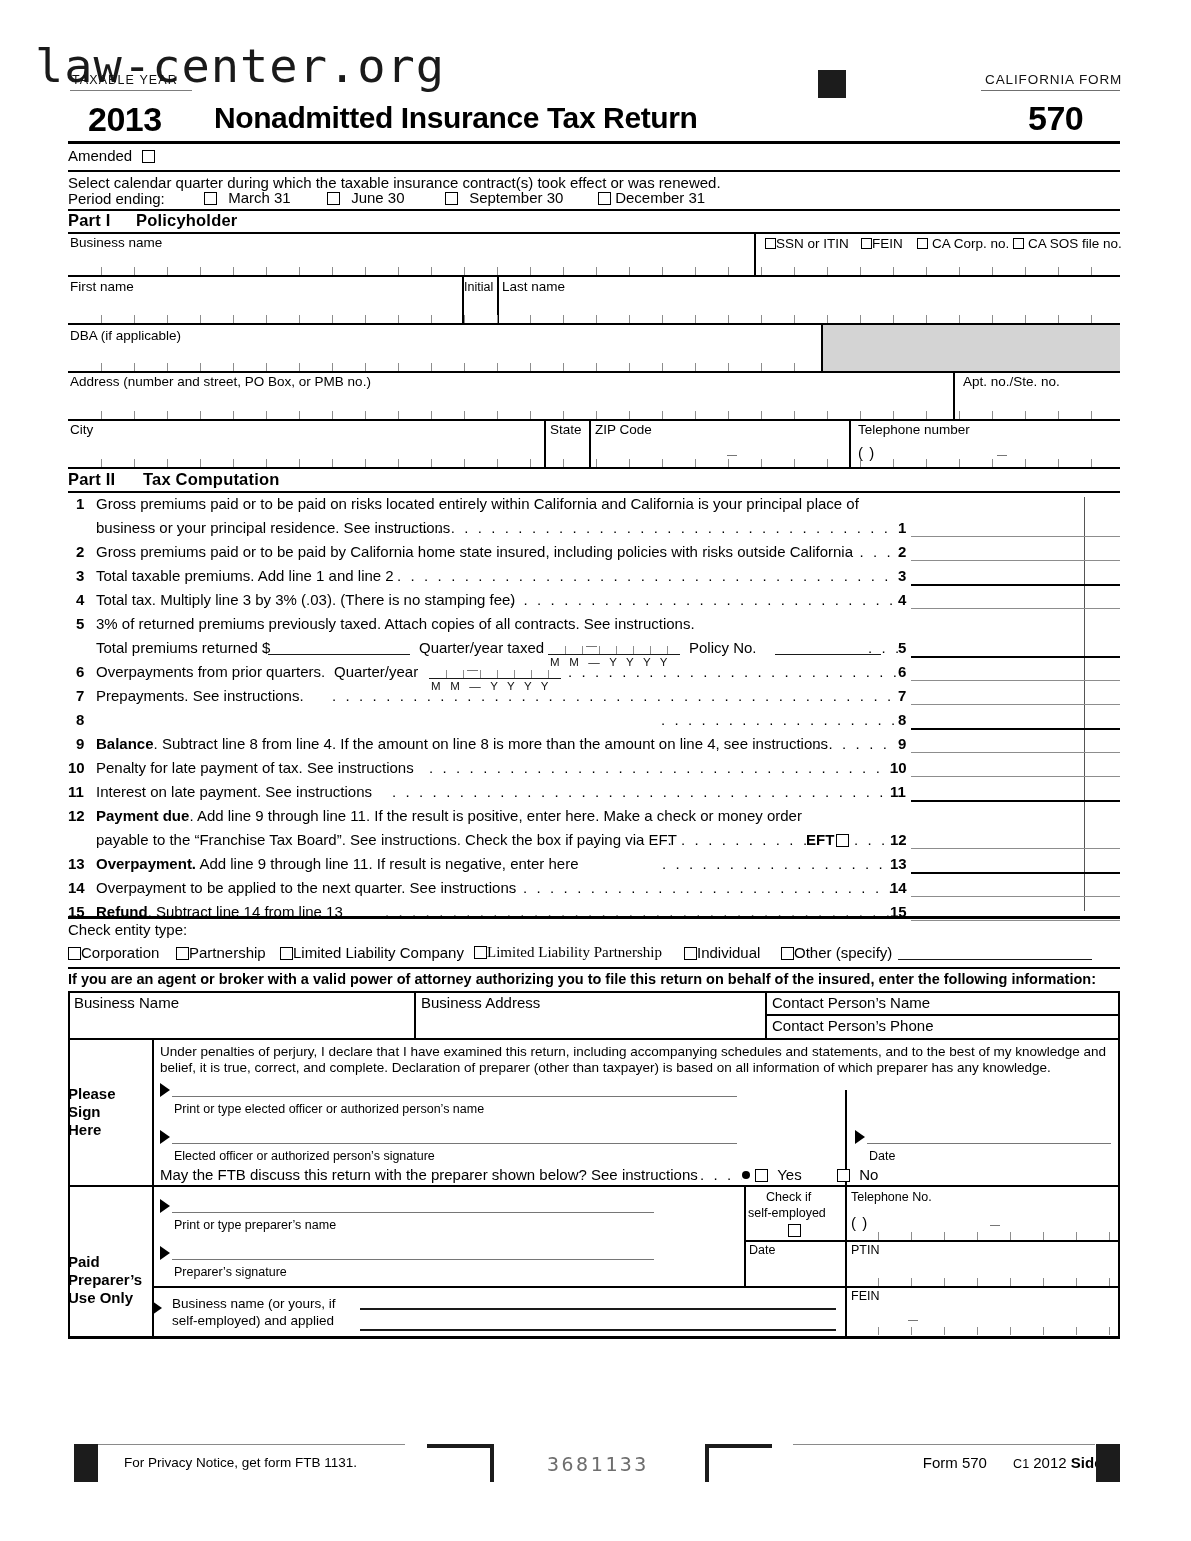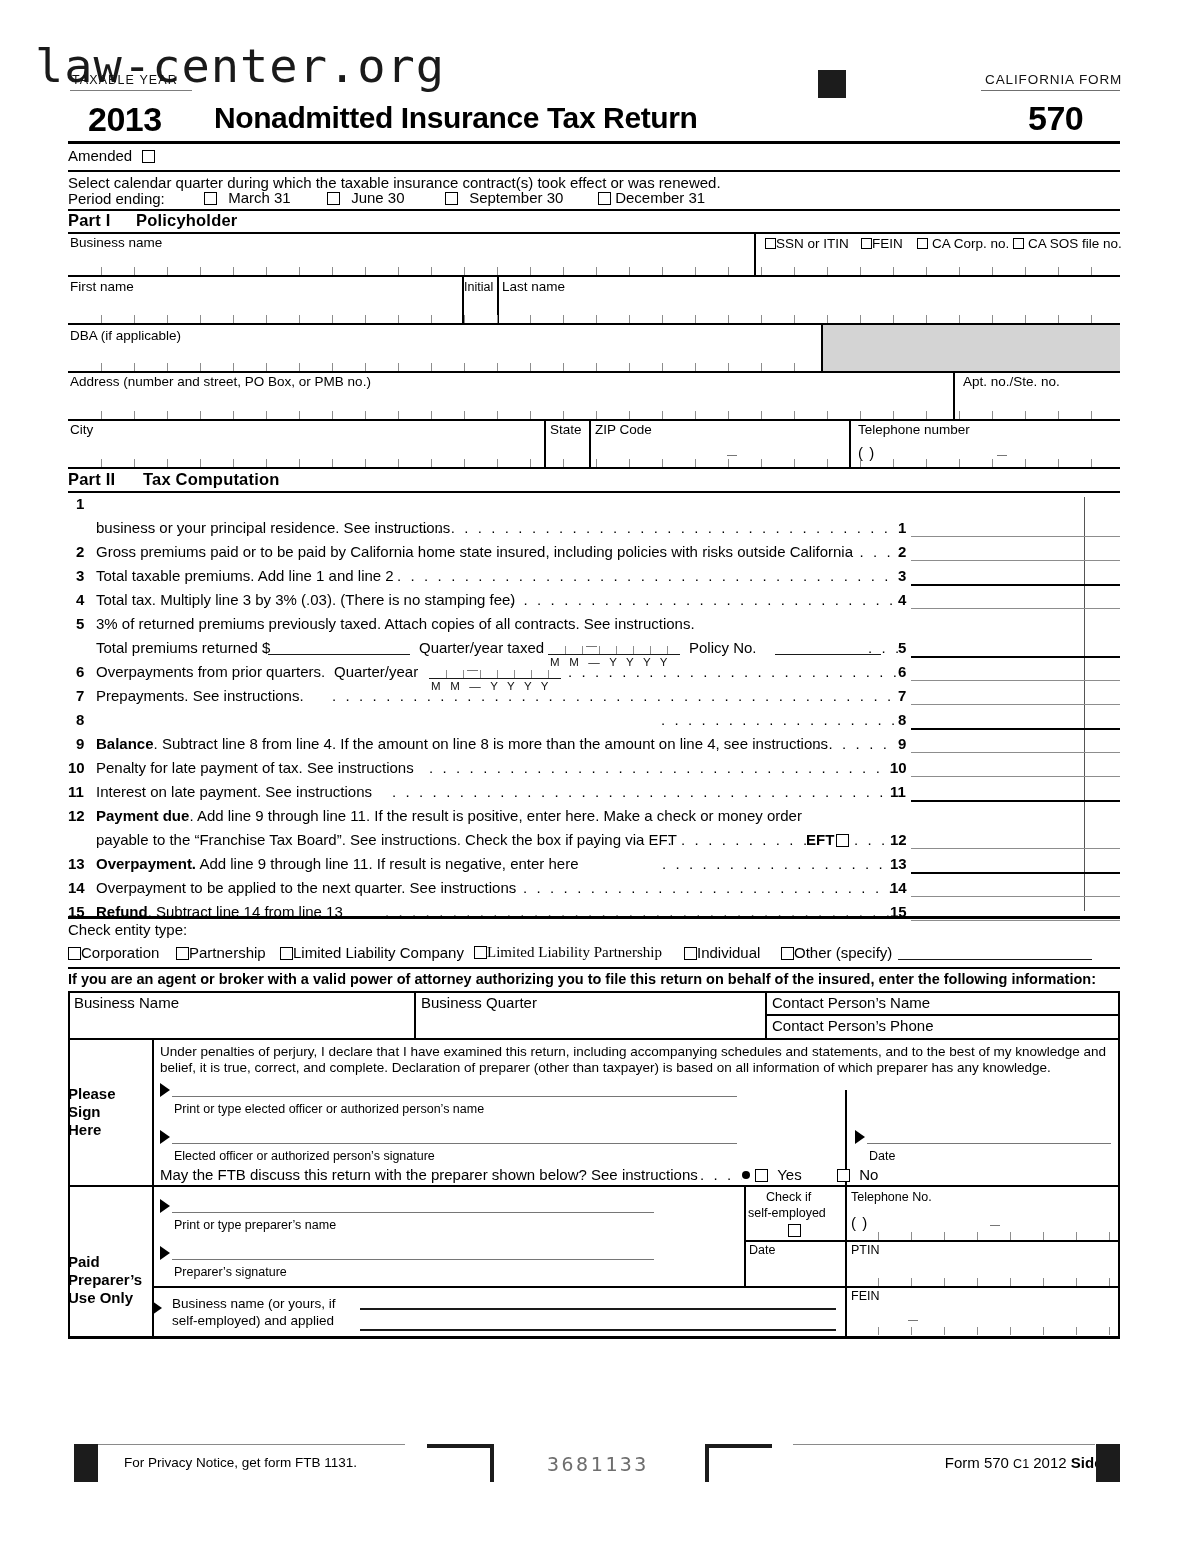--- a/index.html
+++ b/index.html
@@ -351,20 +351,21 @@
     </div>
   <div class="abs rule-med" style="left:68px;top:467px;width:1052px;"></div>
 
   <div class="abs part-label" style="left:68px;top:470px;">Part II</div>
   <div class="abs part-label" style="left:143px;top:470px;">Tax Computation</div>
   <div class="abs rule-med" style="left:68px;top:491px;width:1052px;"></div>
 
   <div class="abs vline-thin" style="left:1084px;top:497px;height:414px;background:#555;"></div>
 
   <div class="abs t bold" style="left:76px;top:495px;">1</div>
+  <div class="abs t" style="left:96px;top:495px;">Gross premiums paid or to be paid on risks located entirely within California and California is your principal place of</div>
   <div class="abs t" style="left:96px;top:519px;">business or your principal residence. See instructions</div>
   <div class="abs dots" style="left:383px;top:519px;width:513px;">. . . . . . . . . . . . . . . . . . . . . . . . . . . . . . . . . . . . . . . . . . . . . . . . . . . . . . .</div>
   <div class="abs t bold" style="left:898px;top:519px;">1</div>
   <div class="abs amt-line lt" style="left:911px;top:536px;width:209px;"></div>
 
   <div class="abs t bold" style="left:76px;top:543px;">2</div>
   <div class="abs t" style="left:96px;top:543px;">Gross premiums paid or to be paid by California home state insured, including policies with risks outside California</div>
   <div class="abs dots" style="left:846px;top:543px;width:52px;">. . . . .</div>
   <div class="abs t bold" style="left:898px;top:543px;">2</div>
   <div class="abs amt-line lt" style="left:911px;top:560px;width:209px;"></div>
@@ -522,21 +523,21 @@
 
   <div class="abs rule-thin" style="left:68px;top:991px;width:1052px;background:#000;height:1.5px;"></div>
   <div class="abs vline-thin" style="left:68px;top:991px;height:47px;background:#000;width:1.5px;"></div>
   <div class="abs vline-thin" style="left:414px;top:991px;height:47px;background:#000;width:1.5px;"></div>
   <div class="abs vline-thin" style="left:765px;top:991px;height:47px;background:#000;width:1.5px;"></div>
   <div class="abs vline-thin" style="left:1118px;top:991px;height:47px;background:#000;width:1.5px;"></div>
   <div class="abs rule-thin" style="left:765px;top:1014px;width:355px;background:#000;height:1.5px;"></div>
   <div class="abs rule-med" style="left:68px;top:1038px;width:1052px;"></div>
 
   <div class="abs t" style="left:74px;top:994px;">Business Name</div>
-  <div class="abs t" style="left:421px;top:994px;">Business Quarter</div>
+  <div class="abs t" style="left:421px;top:994px;">Business Address</div>
   <div class="abs t" style="left:772px;top:994px;">Contact Person’s Name</div>
   <div class="abs t" style="left:772px;top:1017px;">Contact Person’s Phone</div>
 
   <div class="abs vline-thin" style="left:68px;top:1040px;height:145px;background:#000;width:1.5px;"></div>
   <div class="abs vline-thin" style="left:152px;top:1040px;height:145px;background:#000;width:1.5px;"></div>
   <div class="abs vline-thin" style="left:1118px;top:1040px;height:145px;background:#000;width:1.5px;"></div>
   <div class="abs vline-thin" style="left:845px;top:1090px;height:95px;background:#000;width:1.5px;"></div>
   <div class="abs rule-med" style="left:68px;top:1185px;width:1052px;"></div>
 
   <div class="abs t bold" style="left:68px;top:1085px;font-size:15px;">Please</div>
@@ -652,19 +653,19 @@
   <div class="blk" style="left:490px;top:1444px;width:4px;height:38px;"></div>
 
   <div class="abs" id="barcode-num">3681133</div>
 
   <div class="blk" style="left:705px;top:1444px;width:67px;height:4px;"></div>
   <div class="blk" style="left:705px;top:1444px;width:4px;height:38px;"></div>
 
   <div class="abs rule-grey" style="left:793px;top:1444px;width:302px;"></div>
   <div class="abs" id="footer-right">
     <span>Form 570</span>
-    <span style="font-size:12.5px;">C1</span>
+    <span style="font-size:12.5px;margin-left:22px;">C1</span>
     <span>2012</span>
     <span class="bold">Side 1</span>
   </div>
   <div class="blk" style="left:1096px;top:1444px;width:24px;height:38px;"></div>
 
 </div>
 
 </body></html>

